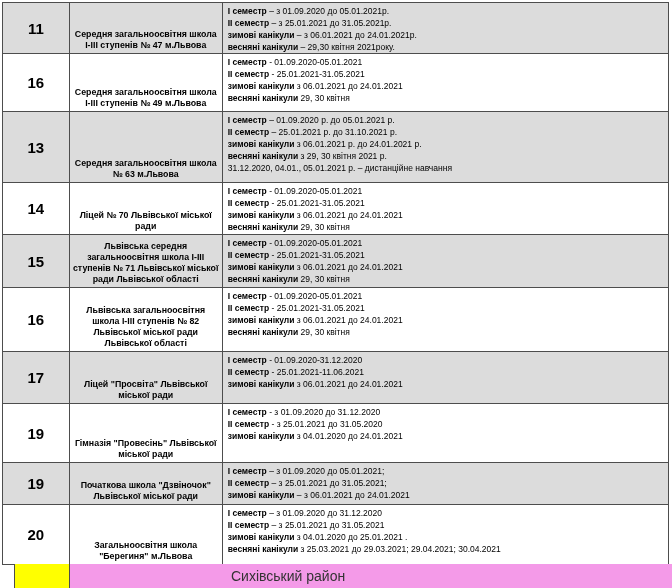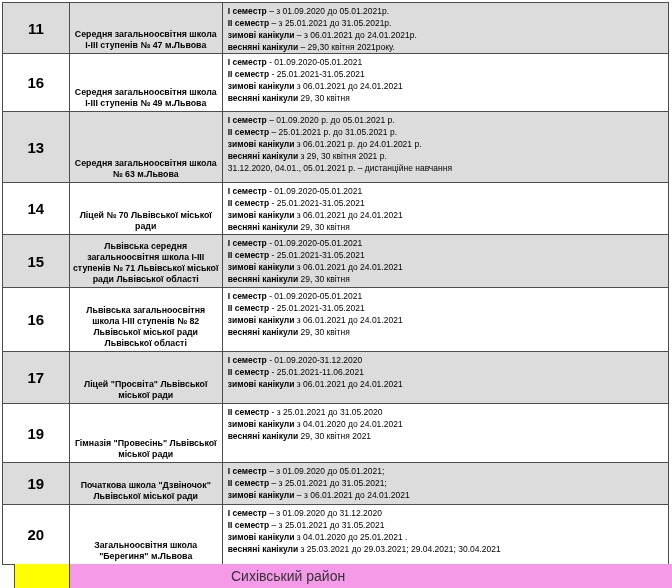--- a/index.html
+++ b/index.html
@@ -98,21 +98,21 @@
       </div>
       <div class="row shaded">
         <div class="cell num">
           <span>13</span>
         </div>
         <div class="cell school">
           <span>Середня загальноосвітня школа № 63 м.Львова</span>
         </div>
         <div class="cell sched">
           <div class="line"><b>І семестр</b><span> – 01.09.2020 р. до 05.01.2021 р.</span></div>
-          <div class="line"><b>ІІ семестр</b><span> – 25.01.2021 р. до 31.05.2021 р.</span></div>
+          <div class="line"><b>ІІ семестр</b><span> – 25.01.2021 р. до 31.10.2021 р.</span></div>
           <div class="line"><b>зимові канікули</b><span> з 06.01.2021 р. до 24.01.2021 р.</span></div>
           <div class="line"><b>весняні канікули</b><span> з 29, 30 квітня 2021 р.</span></div>
           <div class="line"><span>31.12.2020, 04.01., 05.01.2021 р. – дистанційне навчання</span></div>
         </div>
       </div>
       <div class="row">
         <div class="cell num">
           <span>14</span>
         </div>
         <div class="cell school">
@@ -167,23 +167,23 @@
         </div>
       </div>
       <div class="row">
         <div class="cell num">
           <span>19</span>
         </div>
         <div class="cell school">
           <span>Гімназія "Провесінь" Львівської міської ради</span>
         </div>
         <div class="cell sched">
+          <div class="line"><b>І семестр</b><span> -  з 01.09.2020 до 31.12.2020</span></div>
           <div class="line"><b>ІІ семестр</b><span> -  з 25.01.2021 до 31.05.2020</span></div>
           <div class="line"><b>зимові  канікули</b><span> з  04.01.2020 до 24.01.2021</span></div>
-          <div class="line"><b>весняні канікули</b><span> 29, 30 квітня 2021</span></div>
         </div>
       </div>
       <div class="row shaded">
         <div class="cell num">
           <span>19</span>
         </div>
         <div class="cell school">
           <span>Початкова школа "Дзвіночок" Львівської міської ради</span>
         </div>
         <div class="cell sched">

